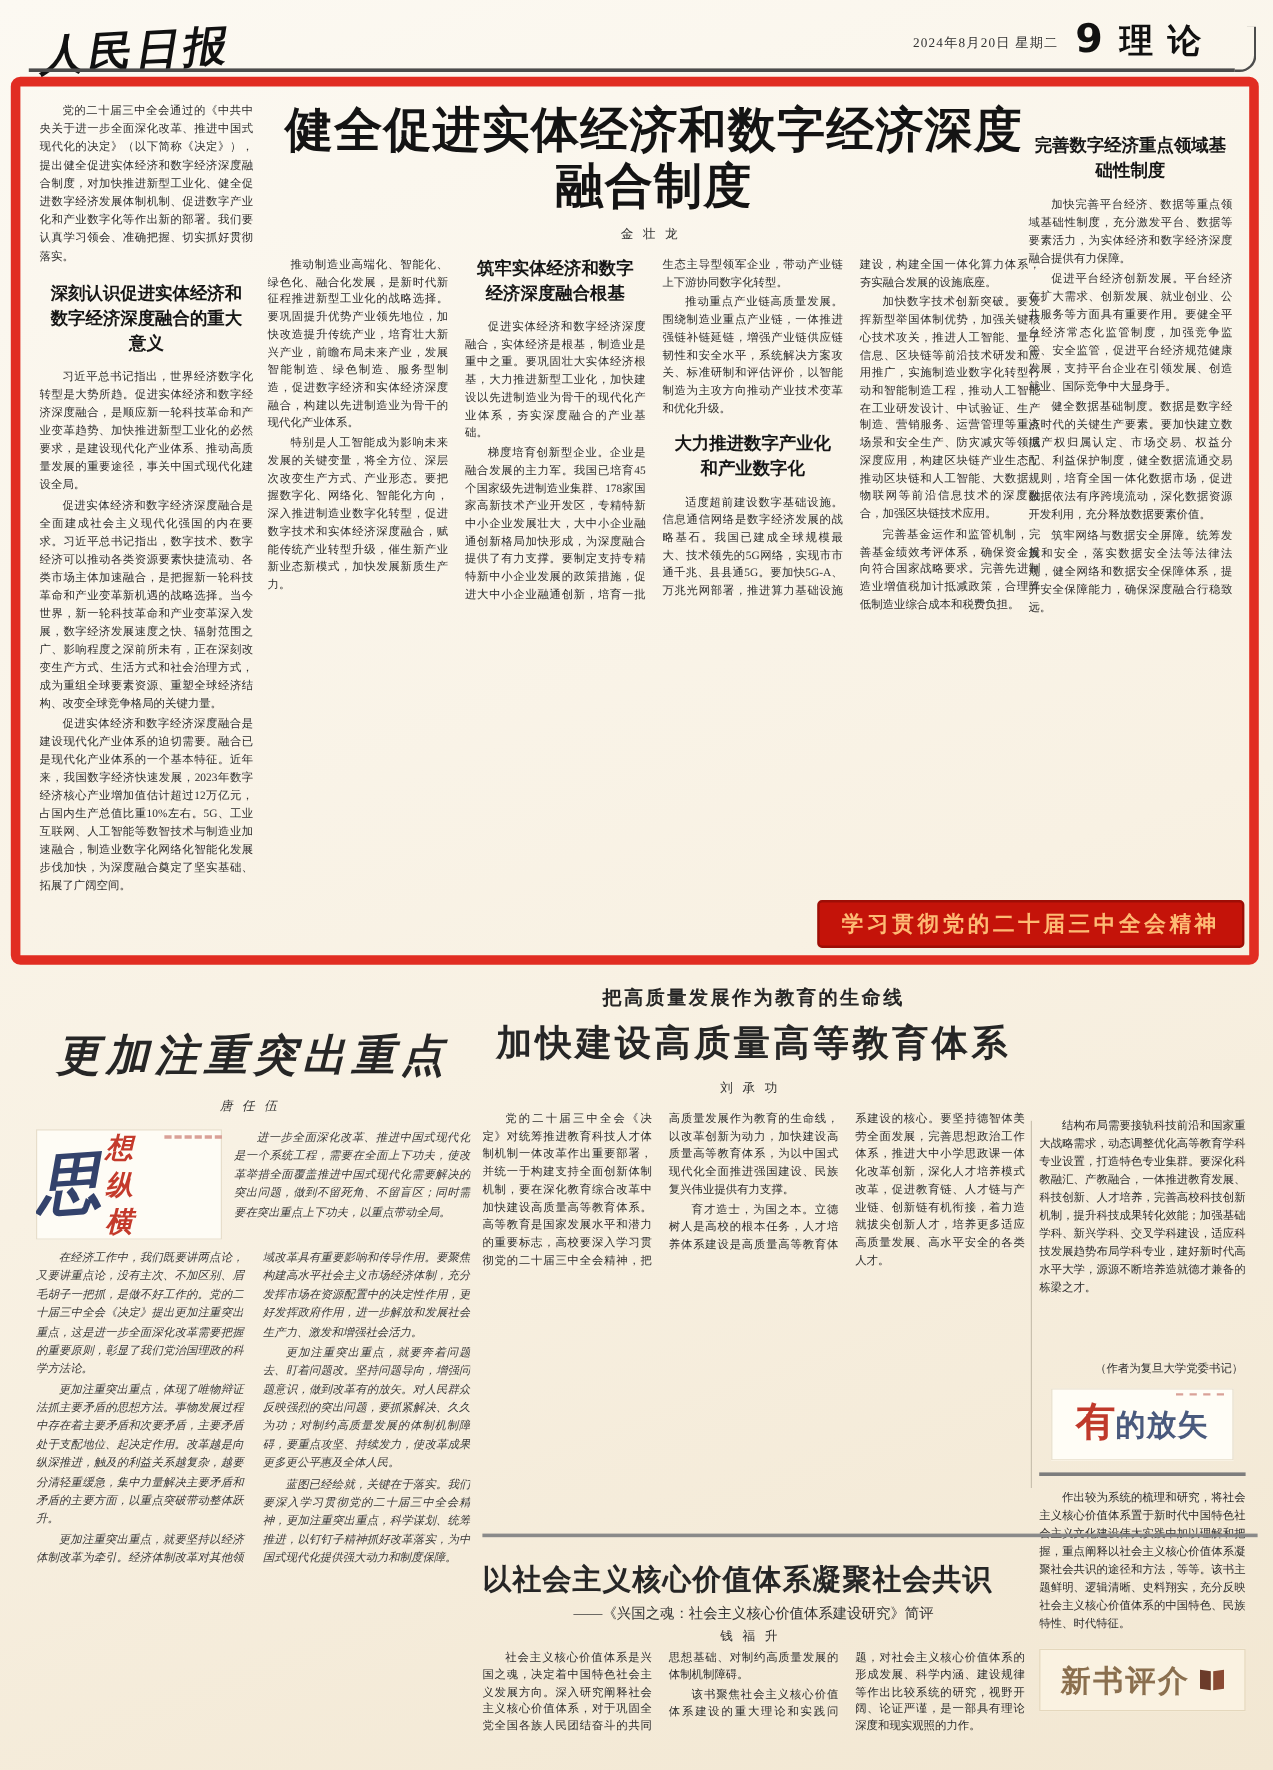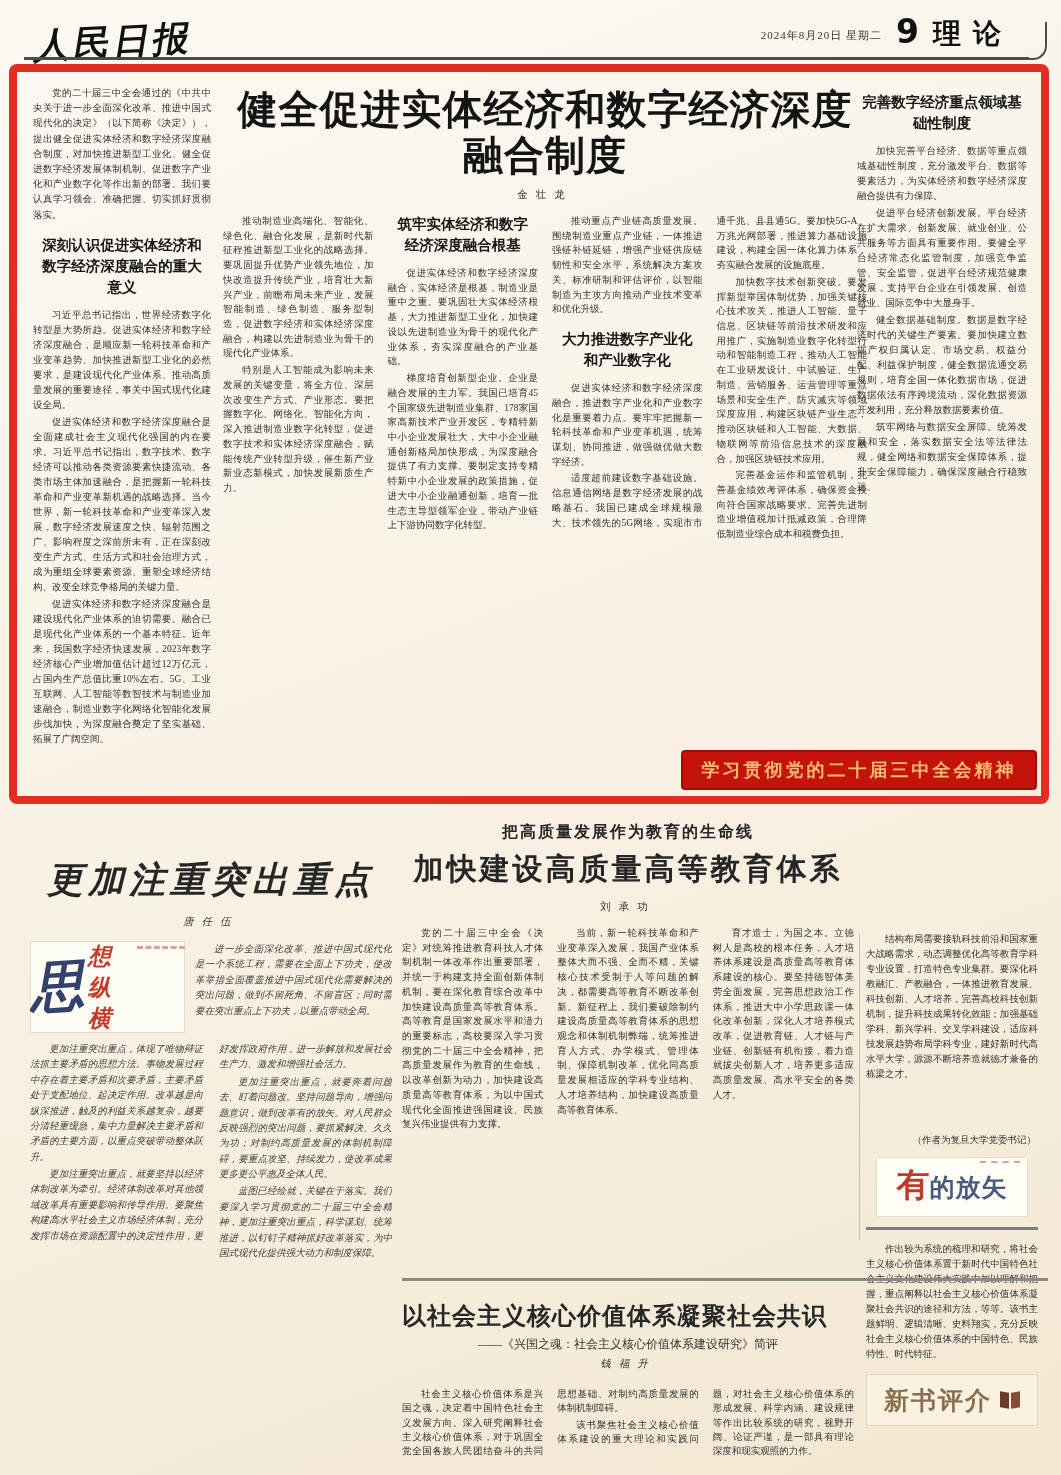--- a/index.html
+++ b/index.html
@@ -13,21 +13,21 @@
   .hdr-right{position:absolute;right:30px;top:4px;display:flex;align-items:baseline;gap:14px;justify-content:flex-end;}
   .hdr-date{font-size:11px;color:#333;letter-spacing:1px;position:relative;top:-4px;}
   .hdr-pageno{font-size:33px;font-weight:bold;font-family:"DejaVu Sans",sans-serif;color:#111;}
   .hdr-section{font-size:28px;font-weight:bold;letter-spacing:12px;font-family:"DejaVu Sans",sans-serif;color:#111;}
   .hdr-line{position:absolute;left:24px;top:57px;width:1005px;height:2.5px;background:#4c4c4c;}
   .hdr-hook{position:absolute;right:14px;top:22px;width:16px;height:36px;border-right:2.5px solid #4c4c4c;border-bottom:2.5px solid #4c4c4c;border-radius:0 0 14px 0;}
   
   .redbox{position:absolute;left:9px;top:64px;width:1024px;height:724px;border:8px solid #e12d22;border-radius:8px;}
   .rb-left{position:absolute;left:16px;top:14px;width:178px;height:686px;overflow:hidden;}
   .rb-center{position:absolute;left:206px;top:8px;width:644px;height:700px;}
-  .rb-right{position:absolute;right:14px;top:8px;width:170px;height:630px;overflow:hidden;}
+  .rb-right{position:absolute;right:14px;top:28px;width:170px;height:630px;overflow:hidden;}
   .lead-headline{font-size:40px;font-weight:900;letter-spacing:1px;text-align:center;line-height:1.15;
                  font-family:"Liberation Sans",sans-serif;color:#141414;margin:6px 0 2px;}
   .byline{text-align:center;font-size:10.5px;letter-spacing:8px;color:#333;margin:10px 0 12px;}
   .colflow4{column-count:4;column-gap:14px;height:548px;overflow:hidden;font-size:9.5px;line-height:1.55;text-align:justify;color:#2e2e2e;}
   .smallflow{font-size:9.5px;line-height:1.58;text-align:justify;color:#2e2e2e;}
   .t-p{text-indent:2em;margin:0 0 2px;}
   .t-h{font-size:14.5px;font-weight:800;text-align:center;text-indent:0;line-height:1.45;margin:12px 4px 10px;
        font-family:"Liberation Sans",sans-serif;color:#161616;break-inside:avoid;}
   .intro-para{font-size:9.5px;line-height:1.6;text-align:justify;text-indent:2em;margin-bottom:10px;color:#2e2e2e;}
   .banner{position:absolute;right:4px;bottom:6px;width:352px;height:36px;background:#c41309;color:#fdba74;
@@ -104,21 +104,20 @@
       <h1 class="lead-headline">健全促进实体经济和数字经济深度融合制度</h1>
       <div class="byline">金壮龙</div>
       <div class="colflow4">
           <div class="t-p">推动制造业高端化、智能化、绿色化、融合化发展，是新时代新征程推进新型工业化的战略选择。要巩固提升优势产业领先地位，加快改造提升传统产业，培育壮大新兴产业，前瞻布局未来产业，发展智能制造、绿色制造、服务型制造，促进数字经济和实体经济深度融合，构建以先进制造业为骨干的现代化产业体系。</div>
           <div class="t-p">特别是人工智能成为影响未来发展的关键变量，将全方位、深层次改变生产方式、产业形态。要把握数字化、网络化、智能化方向，深入推进制造业数字化转型，促进数字技术和实体经济深度融合，赋能传统产业转型升级，催生新产业新业态新模式，加快发展新质生产力。</div>
           <div class="t-h">筑牢实体经济和数字经济深度融合根基</div>
           <div class="t-p">促进实体经济和数字经济深度融合，实体经济是根基，制造业是重中之重。要巩固壮大实体经济根基，大力推进新型工业化，加快建设以先进制造业为骨干的现代化产业体系，夯实深度融合的产业基础。</div>
           <div class="t-p">梯度培育创新型企业。企业是融合发展的主力军。我国已培育45个国家级先进制造业集群、178家国家高新技术产业开发区，专精特新中小企业发展壮大，大中小企业融通创新格局加快形成，为深度融合提供了有力支撑。要制定支持专精特新中小企业发展的政策措施，促进大中小企业融通创新，培育一批生态主导型领军企业，带动产业链上下游协同数字化转型。</div>
           <div class="t-p">推动重点产业链高质量发展。围绕制造业重点产业链，一体推进强链补链延链，增强产业链供应链韧性和安全水平，系统解决方案攻关、标准研制和评估评价，以智能制造为主攻方向推动产业技术变革和优化升级。</div>
           <div class="t-h">大力推进数字产业化和产业数字化</div>
-          <div class="t-p">促进实体经济和数字经济深度融合，推进数字产业化和产业数字化是重要着力点。要牢牢把握新一轮科技革命和产业变革机遇，统筹谋划、协同推进，做强做优做大数字经济。</div>
           <div class="t-p">适度超前建设数字基础设施。信息通信网络是数字经济发展的战略基石。我国已建成全球规模最大、技术领先的5G网络，实现市市通千兆、县县通5G。要加快5G-A、万兆光网部署，推进算力基础设施建设，构建全国一体化算力体系，夯实融合发展的设施底座。</div>
           <div class="t-p">加快数字技术创新突破。要发挥新型举国体制优势，加强关键核心技术攻关，推进人工智能、量子信息、区块链等前沿技术研发和应用推广，实施制造业数字化转型行动和智能制造工程，推动人工智能在工业研发设计、中试验证、生产制造、营销服务、运营管理等重点场景和安全生产、防灾减灾等领域深度应用，构建区块链产业生态，推动区块链和人工智能、大数据、物联网等前沿信息技术的深度融合，加强区块链技术应用。</div>
           <div class="t-p">完善基金运作和监管机制，完善基金绩效考评体系，确保资金投向符合国家战略要求。完善先进制造业增值税加计抵减政策，合理降低制造业综合成本和税费负担。</div>
         </div>
     </div>
 
     <div class="rb-right smallflow">
       <div class="t-h">完善数字经济重点领域基础性制度</div>
       <div>
           <div class="t-p">加快完善平台经济、数据等重点领域基础性制度，充分激发平台、数据等要素活力，为实体经济和数字经济深度融合提供有力保障。</div>
@@ -138,34 +137,34 @@
       <div class="logo-card">
         <span class="sx-big">思</span>
         <span class="sx-rest">
           <span class="sx-chars">想纵横</span>
           <span class="sx-deco"></span>
         </span>
       </div>
       <div class="lead-beside">进一步全面深化改革、推进中国式现代化是一个系统工程，需要在全面上下功夫，使改革举措全面覆盖推进中国式现代化需要解决的突出问题，做到不留死角、不留盲区；同时需要在突出重点上下功夫，以重点带动全局。</div>
     </div>
     <div class="colflow2">
+        <div class="t-p">在经济工作中，我们既要讲两点论，又要讲重点论，没有主次、不加区别、眉毛胡子一把抓，是做不好工作的。党的二十届三中全会《决定》提出更加注重突出重点，这是进一步全面深化改革需要把握的重要原则，彰显了我们党治国理政的科学方法论。</div>
         <div class="t-p">更加注重突出重点，体现了唯物辩证法抓主要矛盾的思想方法。事物发展过程中存在着主要矛盾和次要矛盾，主要矛盾处于支配地位、起决定作用。改革越是向纵深推进，触及的利益关系越复杂，越要分清轻重缓急，集中力量解决主要矛盾和矛盾的主要方面，以重点突破带动整体跃升。</div>
         <div class="t-p">更加注重突出重点，就要坚持以经济体制改革为牵引。经济体制改革对其他领域改革具有重要影响和传导作用。要聚焦构建高水平社会主义市场经济体制，充分发挥市场在资源配置中的决定性作用，更好发挥政府作用，进一步解放和发展社会生产力、激发和增强社会活力。</div>
         <div class="t-p">更加注重突出重点，就要奔着问题去、盯着问题改。坚持问题导向，增强问题意识，做到改革有的放矢。对人民群众反映强烈的突出问题，要抓紧解决、久久为功；对制约高质量发展的体制机制障碍，要重点攻坚、持续发力，使改革成果更多更公平惠及全体人民。</div>
         <div class="t-p">蓝图已经绘就，关键在于落实。我们要深入学习贯彻党的二十届三中全会精神，更加注重突出重点，科学谋划、统筹推进，以钉钉子精神抓好改革落实，为中国式现代化提供强大动力和制度保障。</div>
       </div>
   </div>
 
   <div class="grpB">
     <div class="kicker">把高质量发展作为教育的生命线</div>
     <h2>加快建设高质量高等教育体系</h2>
     <div class="byline">刘承功</div>
     <div class="colflow3">
         <div class="t-p">党的二十届三中全会《决定》对统筹推进教育科技人才体制机制一体改革作出重要部署，并统一于构建支持全面创新体制机制，要在深化教育综合改革中加快建设高质量高等教育体系。高等教育是国家发展水平和潜力的重要标志，高校要深入学习贯彻党的二十届三中全会精神，把高质量发展作为教育的生命线，以改革创新为动力，加快建设高质量高等教育体系，为以中国式现代化全面推进强国建设、民族复兴伟业提供有力支撑。</div>
-        <div class="t-p">当前，新一轮科技革命和产业变革深入发展，我国产业体系整体大而不强、全而不精，关键核心技术受制于人等问题的解决，都需要高等教育不断改革创新。新征程上，我们要破除制约建设高质量高等教育体系的思想观念和体制机制弊端，统筹推进育人方式、办学模式、管理体制、保障机制改革，优化同高质量发展相适应的学科专业结构、人才培养结构，加快建设高质量高等教育体系。</div>
         <div class="t-p">育才造士，为国之本。立德树人是高校的根本任务，人才培养体系建设是高质量高等教育体系建设的核心。要坚持德智体美劳全面发展，完善思想政治工作体系，推进大中小学思政课一体化改革创新，深化人才培养模式改革，促进教育链、人才链与产业链、创新链有机衔接，着力造就拔尖创新人才，培养更多适应高质量发展、高水平安全的各类人才。</div>
       </div>
   </div>
 
   <div class="vrule"></div>
 
   <div class="grpC">
     <div class="smallflow" style="height:196px;overflow:hidden;">
         <div class="t-p">结构布局需要接轨科技前沿和国家重大战略需求，动态调整优化高等教育学科专业设置，打造特色专业集群。要深化科教融汇、产教融合，一体推进教育发展、科技创新、人才培养，完善高校科技创新机制，提升科技成果转化效能；加强基础学科、新兴学科、交叉学科建设，适应科技发展趋势布局学科专业，建好新时代高水平大学，源源不断培养造就德才兼备的栋梁之才。</div>
       </div>
@@ -184,20 +183,20 @@
       <span class="book-icon"></span>
       <span class="xsp-deco"></span>
     </div>
   </div>
 
   <div class="divB"></div>
 
   <div class="grpD">
     <h2>以社会主义核心价值体系凝聚社会共识</h2>
     <div class="subtitle">——《兴国之魂：社会主义核心价值体系建设研究》简评</div>
-    <div class="byline" style="margin:4px 0 16px;font-style:italic;">钱福升</div>
+    <div class="byline" style="margin:4px 0 4px;">钱福升</div>
     <div class="colflow3s">
         <div class="t-p">社会主义核心价值体系是兴国之魂，决定着中国特色社会主义发展方向。深入研究阐释社会主义核心价值体系，对于巩固全党全国各族人民团结奋斗的共同思想基础、对制约高质量发展的体制机制障碍。</div>
         <div class="t-p">该书聚焦社会主义核心价值体系建设的重大理论和实践问题，对社会主义核心价值体系的形成发展、科学内涵、建设规律等作出比较系统的研究，视野开阔、论证严谨，是一部具有理论深度和现实观照的力作。</div>
       </div>
   </div>
 
 </div>
 
 </body></html>

